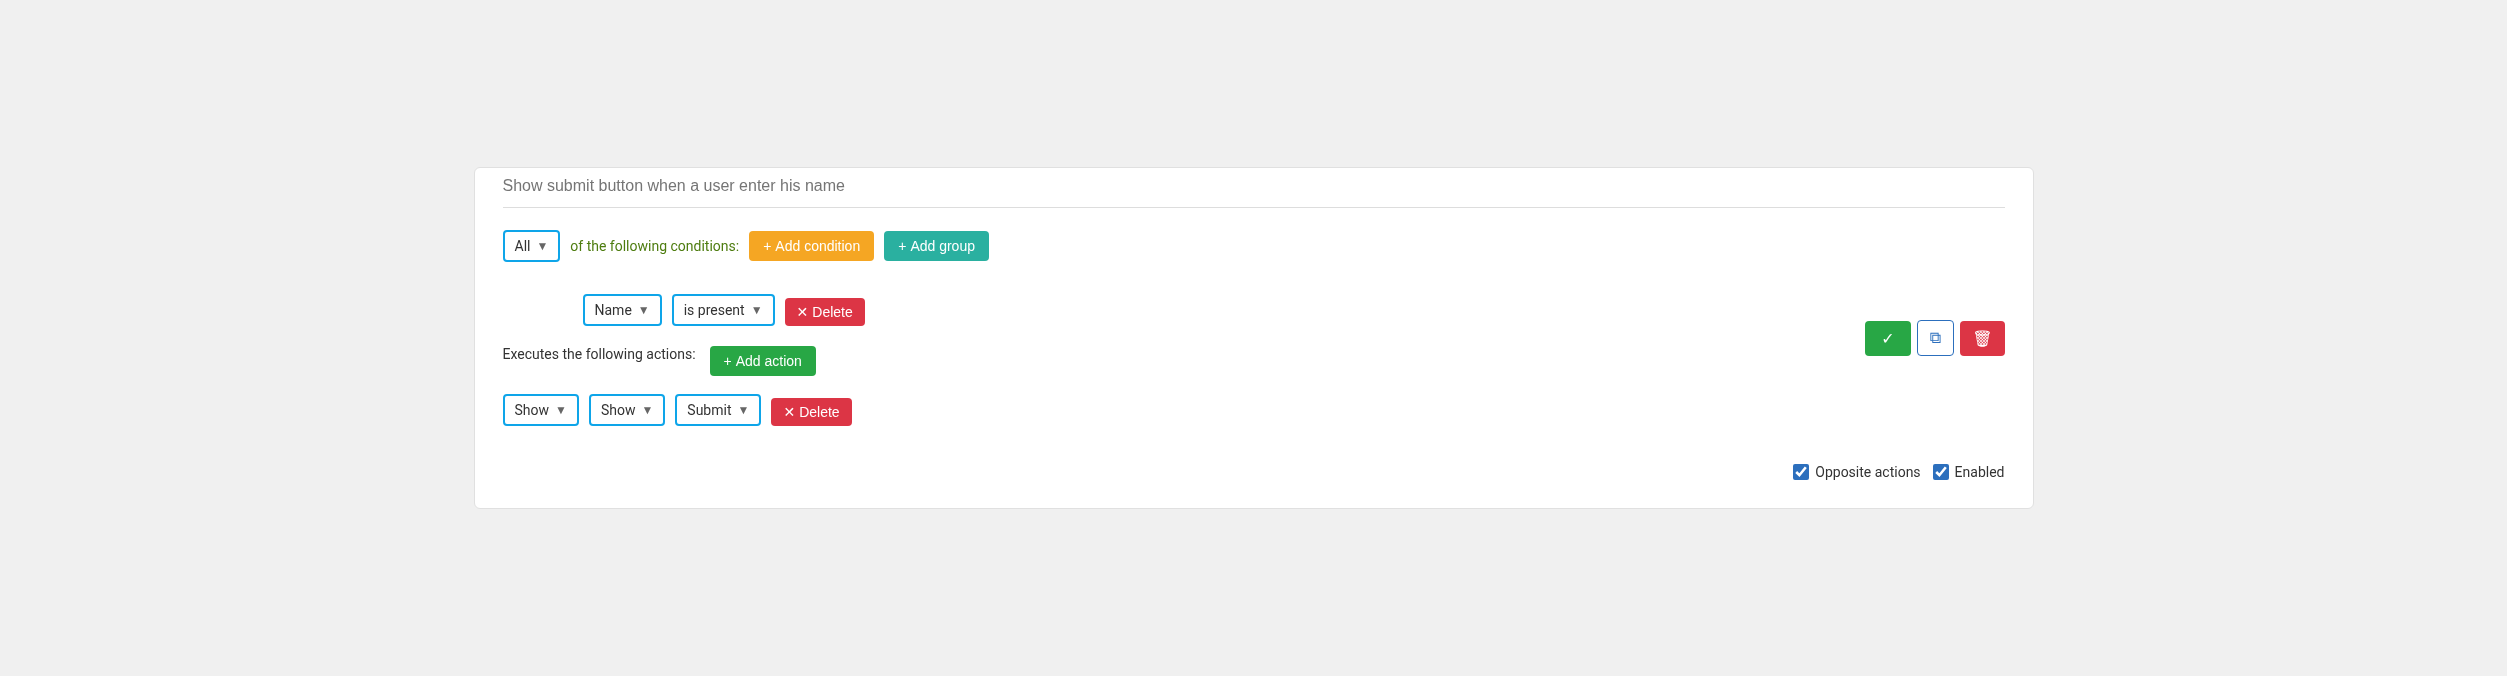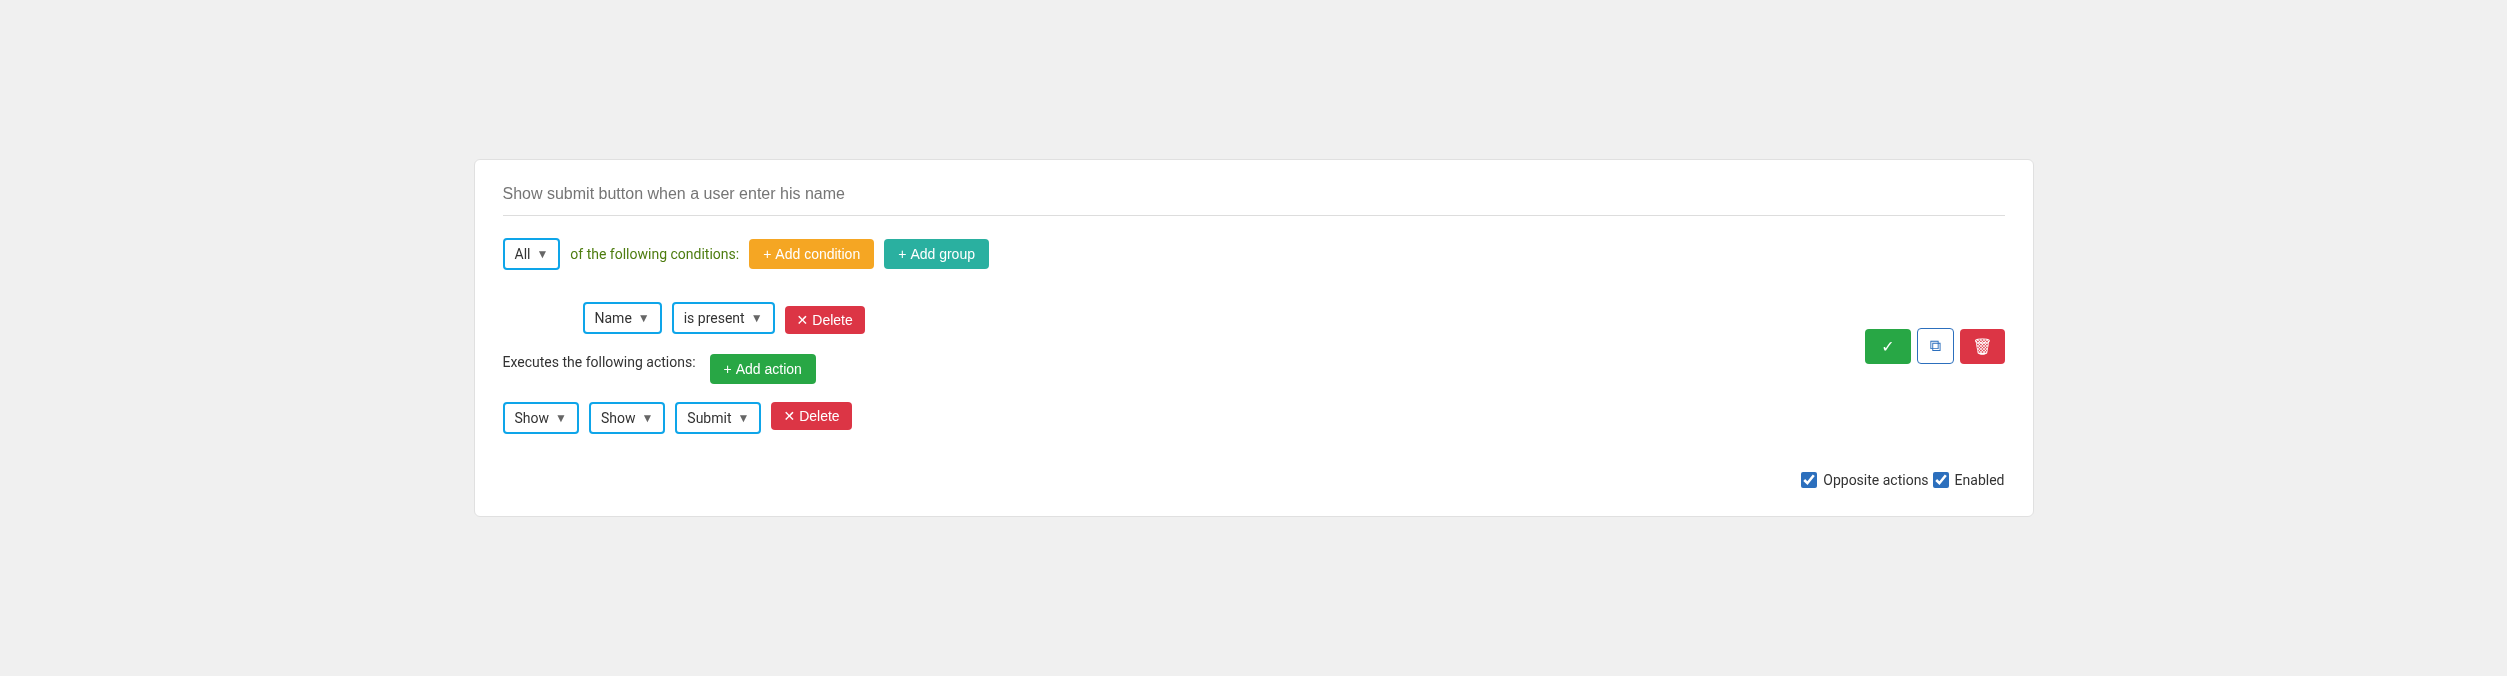--- a/index.html
+++ b/index.html
@@ -11,21 +11,21 @@
       justify-content: center;
       min-height: 100vh;
       padding: 20px;
     }
     .card {
       background: #fff;
       border: 1px solid #e0e0e0;
       border-radius: 6px;
       width: 100%;
       max-width: 1560px;
-      padding: 24px 28px 28px 28px;
+      padding: 8px 28px 28px 28px;
     }
     .title-input {
       width: 100%;
       border: none;
       border-bottom: 1px solid #ddd;
       font-size: 16px;
       color: #aaa;
       padding-bottom: 12px;
       margin-bottom: 22px;
       outline: none;
@@ -145,21 +145,21 @@
       align-items: flex-start;
       gap: 14px;
       margin-bottom: 18px;
     }
     .actions-label {
       font-size: 14px;
       color: #333;
     }
     .action-row {
       display: flex;
-      align-items: flex-start;
+      align-items: flex-end;
       gap: 10px;
       margin-bottom: 20px;
     }
     .header-buttons {
       display: flex;
       align-items: center;
       gap: 6px;
     }
     .top-row {
       display: flex;
@@ -167,21 +167,21 @@
       justify-content: space-between;
       margin-bottom: 18px;
     }
     .conditions-section {
       flex: 1;
     }
     .footer-row {
       display: flex;
       justify-content: flex-end;
       align-items: center;
-      gap: 4px;
+      gap: 12px;
       margin-top: 16px;
     }
     .checkbox-label {
       display: flex;
       align-items: center;
       gap: 6px;
       font-size: 14px;
       color: #333;
       cursor: pointer;
     }

